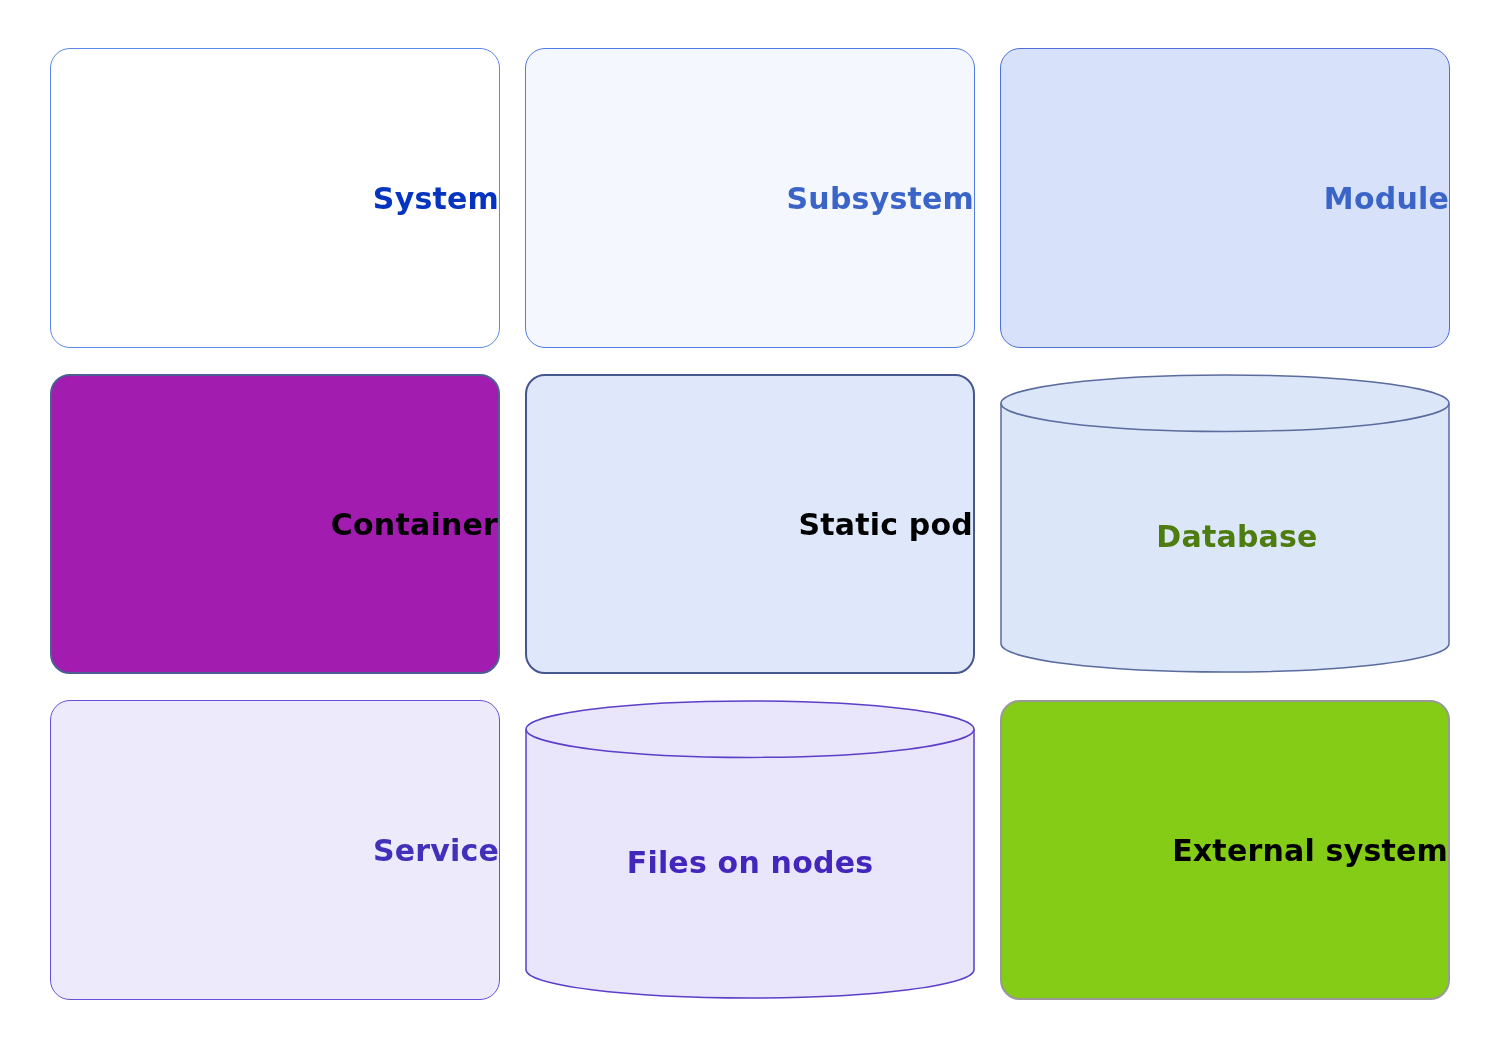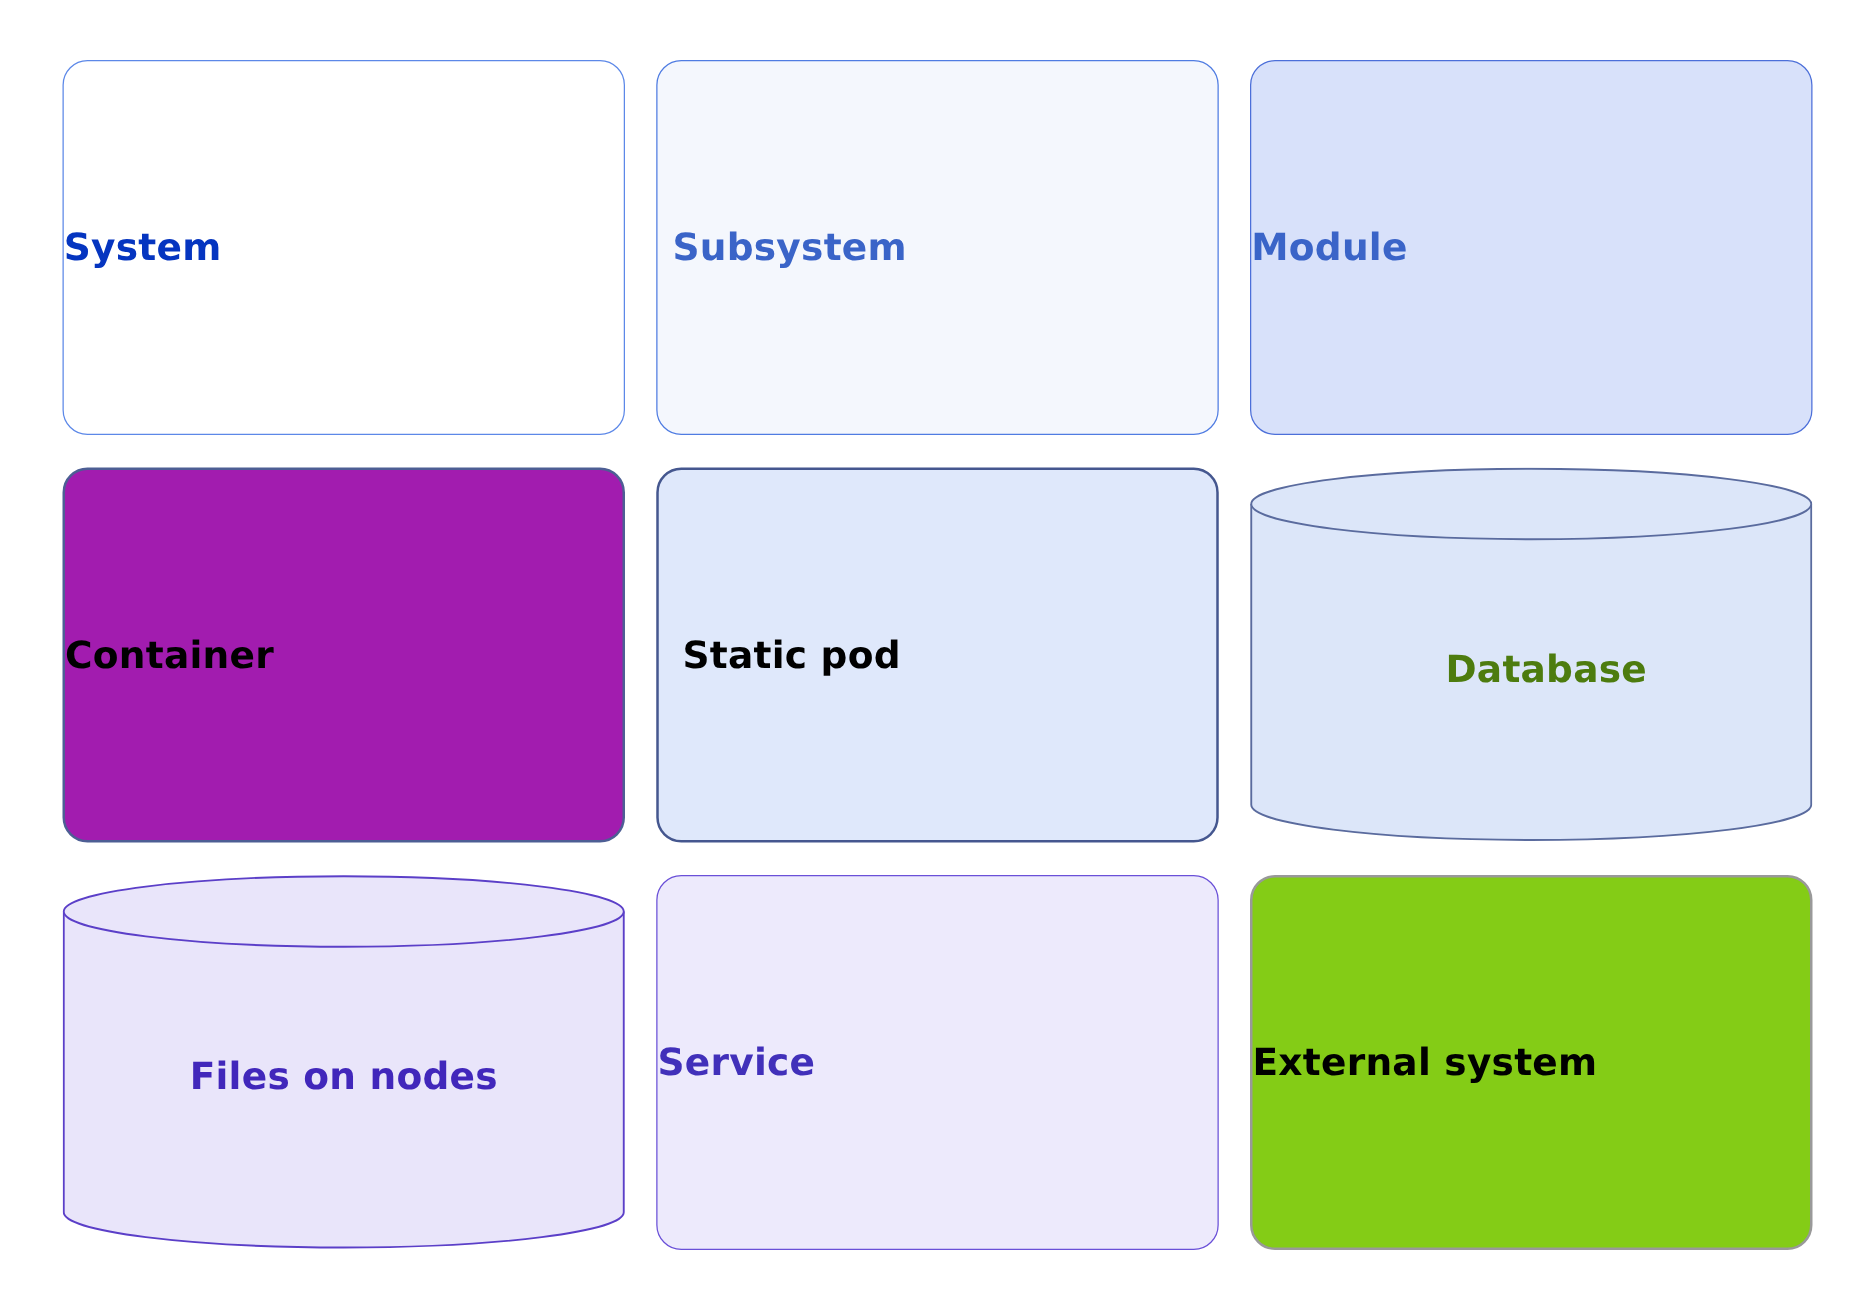--- a/index.html
+++ b/index.html
@@ -25,21 +25,21 @@
   .cell {
     position: relative;
     box-sizing: border-box;
     width: 450px;
     height: 300px;
   }
   .cell.rect {
     border-radius: 20px;
     display: flex;
     align-items: center;
-    justify-content: flex-start;
+    justify-content: flex-end;
   }
   .label {
     font-size: 30px;
     font-weight: 700;
     letter-spacing: 0.2px;
     white-space: nowrap;
     text-align: center;
   }
   .cell.cyl .cyl-svg {
     position: absolute;
@@ -82,29 +82,29 @@
   </div>
 
   <div class="cell cyl">
     <svg class="cyl-svg" viewBox="0 0 450 298" preserveAspectRatio="none">
       <path class="cyl-body" d="M1 29 L1 268 A224 28 0 0 0 449 268 L449 29" stroke-width="1.5" fill="#dce6f9" stroke="#5a6b9e"></path>
       <ellipse class="cyl-top" cx="225" cy="29" rx="224" ry="28" stroke-width="1.5" fill="#dce6f9" stroke="#5a6b9e"></ellipse>
     </svg>
     <span class="label" style="color: #4d7c0f; margin-left: 24px;">Database</span>
   </div>
 
+  <div class="cell rect" style="background: rgb(237, 234, 252); border: 1.5px solid rgb(106, 80, 216);">
+    <span class="label" style="color: rgb(65, 48, 186);">Service</span>
+  </div>
+
   <div class="cell cyl">
     <svg class="cyl-svg" viewBox="0 0 450 298" preserveAspectRatio="none">
       <path class="cyl-body" d="M1 29 L1 268 A224 28 0 0 0 449 268 L449 29" stroke-width="1.5" fill="#e9e5fa" stroke="#5b3fc8"></path>
       <ellipse class="cyl-top" cx="225" cy="29" rx="224" ry="28" stroke-width="1.5" fill="#e9e5fa" stroke="#5b3fc8"></ellipse>
     </svg>
     <span class="label" style="color: rgb(65, 39, 187);">Files on nodes</span>
-  </div>
-
-  <div class="cell rect" style="background: rgb(237, 234, 252); border: 1.5px solid rgb(106, 80, 216);">
-    <span class="label" style="color: rgb(65, 48, 186);">Service</span>
   </div>
 
   <div class="cell rect" style="background: #84cc16; border: 2px solid rgb(153, 153, 153);">
     <span class="label" style="color: rgb(0, 0, 0);">External system</span>
   </div>
 
 </div>
 
 </body></html>

